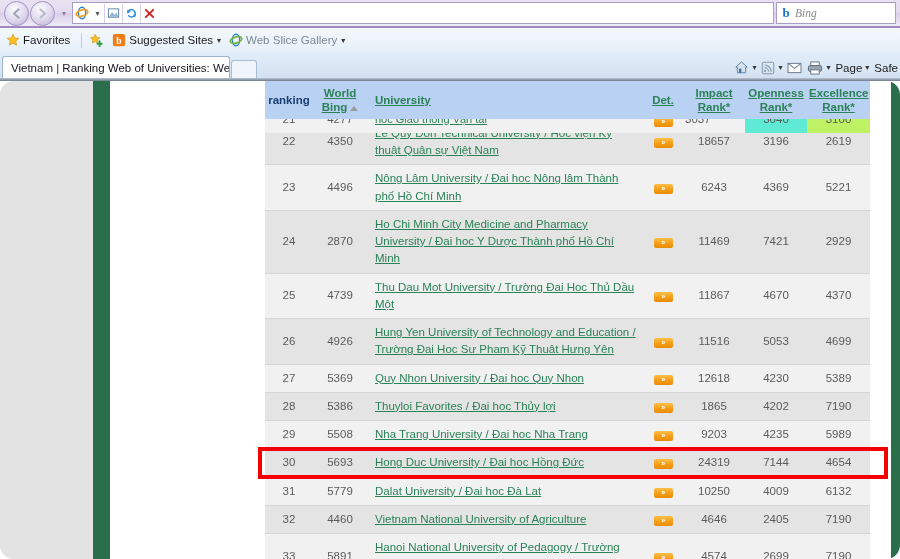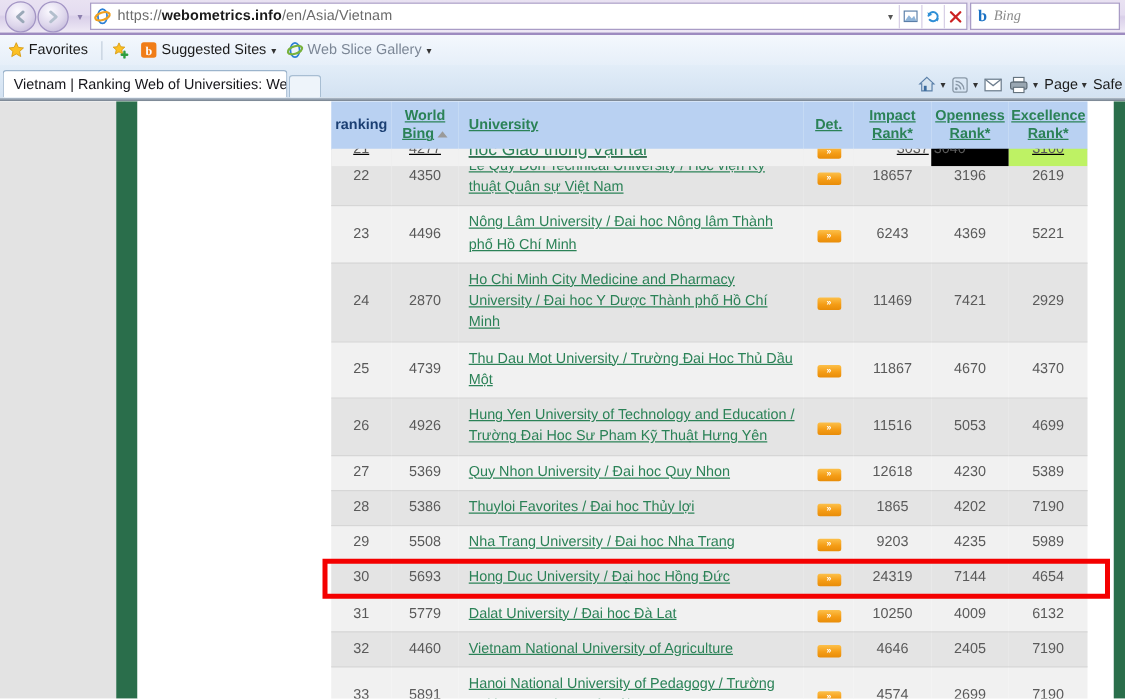--- a/index.html
+++ b/index.html
@@ -159,20 +159,21 @@
     background: linear-gradient(to bottom, #b9c6d4 0%, #8e9aa8 60%, #717c88 100%);
   }
 
   
   #page-viewport {
     position: relative;
     width: 900px;
     height: 478px;
     background: #ffffff;
     overflow: hidden;
+    border-radius: 14px;
   }
   .left-gutter {
     position: absolute; left: 0; top: 0;
     width: 93px; height: 478px;
     background: #e3e3e3;
   }
   .green-bar-left {
     position: absolute; left: 93px; top: 0;
     width: 17px; height: 478px;
     background: #2a6e4b;
@@ -310,21 +311,20 @@
       <div class="nav-dropdown">▾</div>
     </div>
 
     <div class="url-box">
       <div class="url-favicon">
         <svg width="14" height="14" viewBox="0 0 16 16">
           <ellipse cx="8" cy="8" rx="4.2" ry="6.6" fill="none" stroke="#2b7fd4" stroke-width="1.6"></ellipse>
           <ellipse cx="8" cy="8" rx="6.8" ry="3.4" fill="none" stroke="#f0a020" stroke-width="2" transform="rotate(-18 8 8)"></ellipse>
         </svg>
       </div>
-      <div class="url-text"><span>https://</span><b>webometrics.info</b><span>/en/Asia/Vietnam</span></div>
       <div class="url-right">
         <div class="url-caret">▾</div>
         <div class="url-ico">
           <svg width="13" height="13" viewBox="0 0 14 14">
               <rect x="1.5" y="2" width="11" height="9" fill="#fff" stroke="#5a7fa8" stroke-width="1"></rect>
               <path d="M2 10.5 L5.5 5.5 L8 8.5 L10 6 L12 10.5 Z" fill="#8fb4d8"></path>
             </svg>
         </div>
         <div class="url-ico">
           <svg width="13" height="13" viewBox="0 0 14 14">
@@ -578,38 +578,38 @@
           <td class="univ"><a href="#">Hanoi National University of Pedagogy / Trường Đai hoc Sư Pham Hà Nội</a></td>
           <td><span class="det-btn">»</span></td>
           <td>4574</td>
           <td>2699</td>
           <td>7190</td>
         </tr>
       </tbody>
   </table>
 
   <div class="clip-row-wrap">
-    <table style="width:605px;border-collapse:collapse;table-layout:fixed;margin-top:-14px;text-decoration:underline;">
+    <table style="width:605px;border-collapse:collapse;table-layout:fixed;margin-top:-14px;">
       <colgroup>
         <col class="c-rank">
           <col class="c-world">
           <col class="c-univ">
           <col class="c-det">
         <col class="c-impact">
           <col class="c-open">
           <col class="c-exc">
       </colgroup>
       <tbody>
           <tr class="even">
         <td style="padding:5px 2px;text-align:center;font-size:11.5px;color:#5a5a5a;background:#f1f1f1;">21</td>
         <td style="padding:5px 2px;text-align:center;font-size:11.5px;color:#5a5a5a;background:#f1f1f1;">4277</td>
-        <td class="univ" style="padding:5px 8px;text-align:left;font-size:14px;background:#f1f1f1;"><a href="#" style="color:#2b8257;text-decoration:underline;">hoc Giao thông Vận tải</a></td>
+        <td class="univ" style="padding:5px 8px;text-align:left;font-size:11px;background:#f1f1f1;"><a href="#" style="color:#2b8257;text-decoration:underline;">hoc Giao thông Vận tải</a></td>
         <td style="padding:5px 2px;text-align:center;background:#f1f1f1;"><span class="det-btn">»</span></td>
-        <td style="padding:5px 2px;text-align:right;font-size:11.5px;color:#5a5a5a;background:#f1f1f1;">3037</td>
-        <td style="padding:5px 2px;font-size:11.5px;color:#5a5a5a;background:#000000;">3040</td>
+        <td style="padding:5px 2px;text-align:left;font-size:11.5px;color:#5a5a5a;background:#f1f1f1;">3037</td>
+        <td style="padding:5px 2px;text-align:center;font-size:11.5px;color:#5a5a5a;background:#5eead4;">3040</td>
         <td style="padding:5px 2px;text-align:center;font-size:11.5px;color:#5a5a5a;background:#bef264;">3100</td>
       </tr>
     </tbody>
       </table>
   </div>
 
   <div id="highlight-box" style="border-color: rgb(244, 0, 0); top: 365.75px; height: 32.25px;"></div>
 </div>
 
 </body></html>

